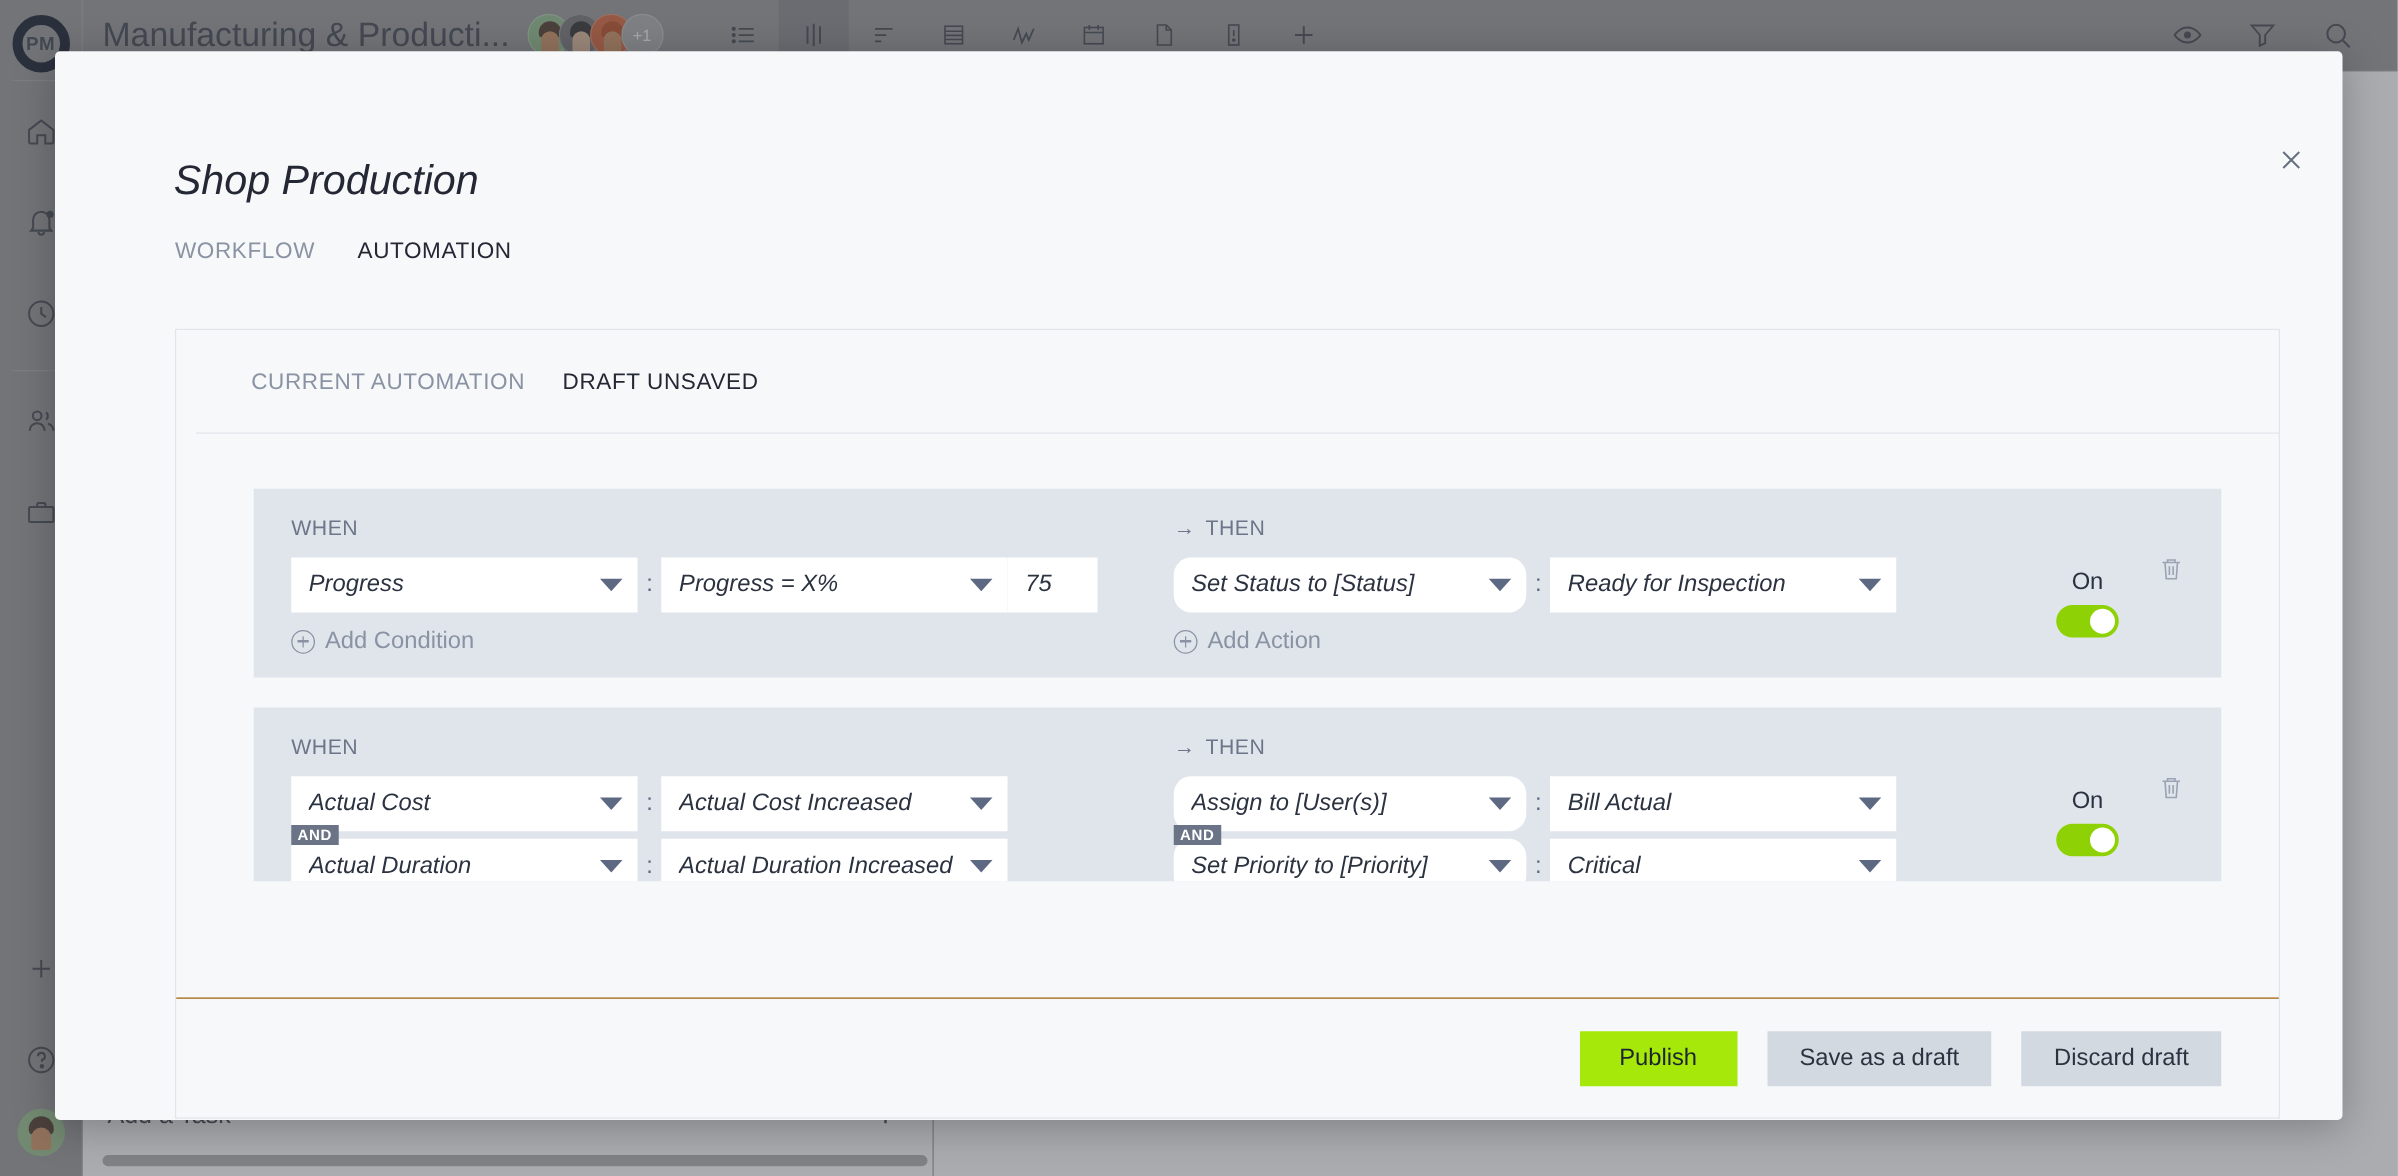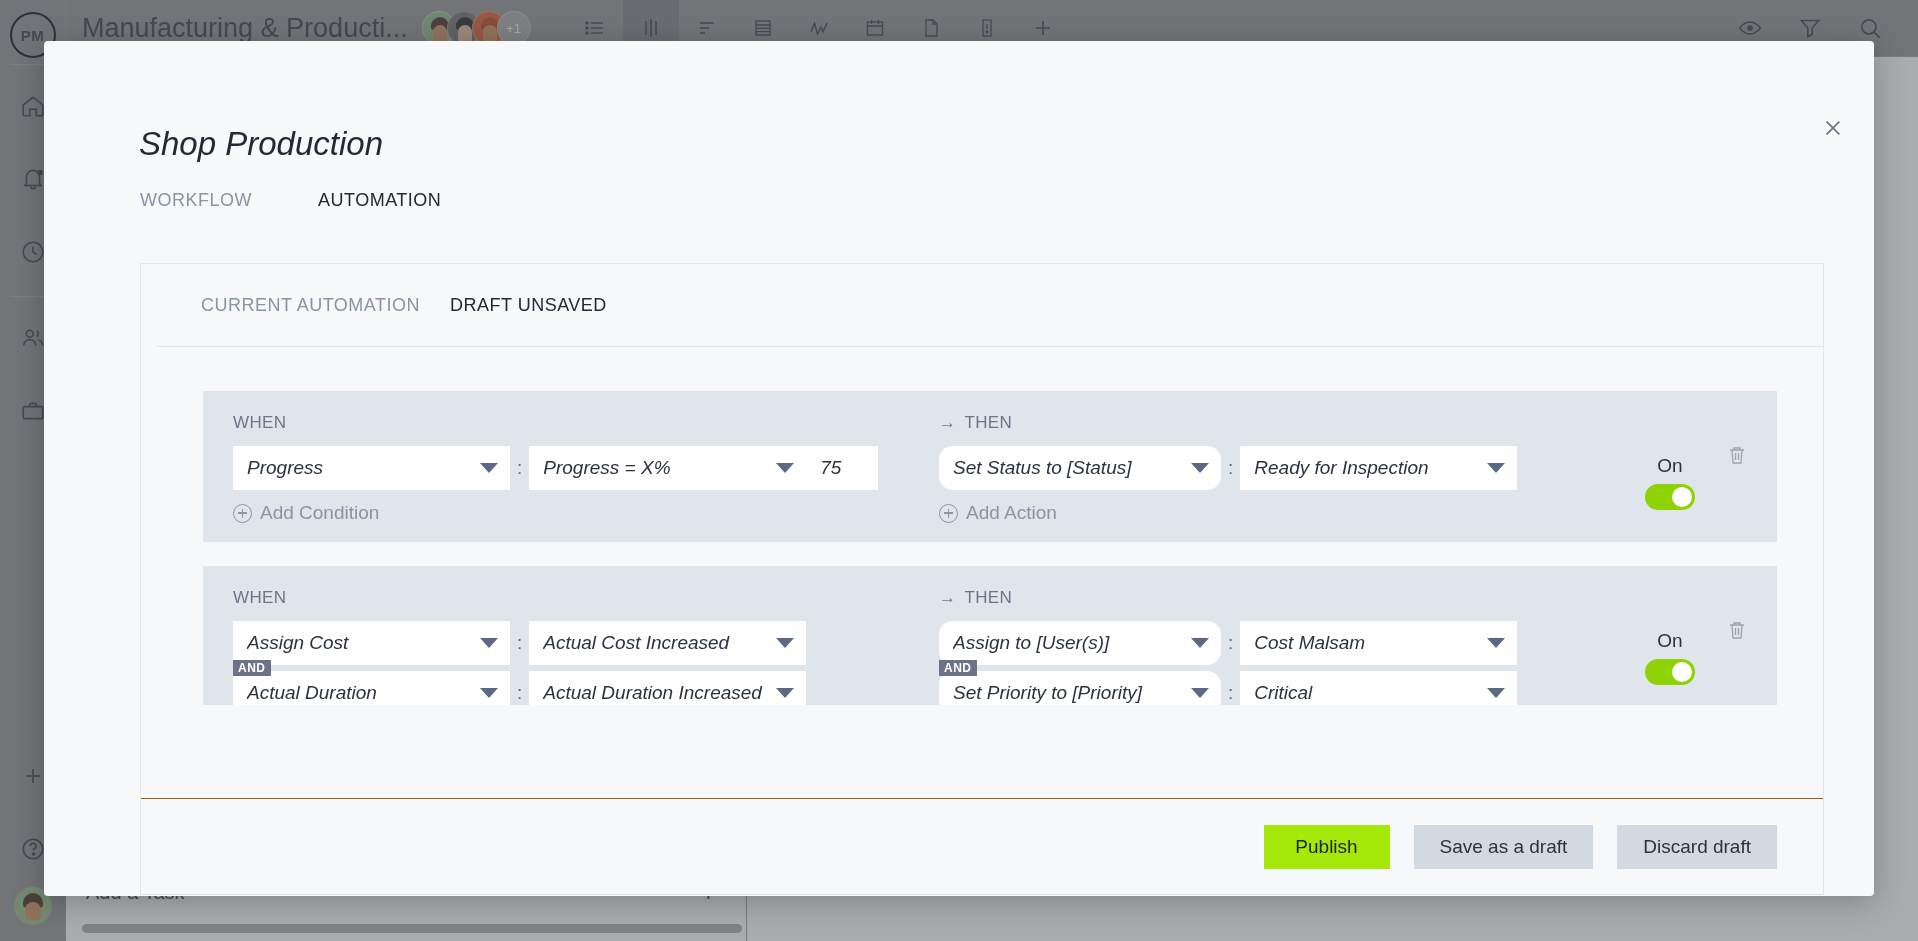--- a/index.html
+++ b/index.html
@@ -13,21 +13,21 @@
   
   #app-bg { position: absolute; inset: 0; background: #f7f8fa; }
 
   .bg-sidebar {
     position: absolute; left: 0; top: 0; width: 66px; height: 941px;
     background: #909296; border-right: 1px solid #9b9da1;
     display: flex; flex-direction: column; align-items: center;
   }
   .bg-logo {
     margin-top: 12px; width: 46px; height: 46px; border-radius: 50%;
-    border: 2px solid #0f172a; color: #3c4250;
+    border: 8px solid #0f172a; color: #3c4250;
     display: flex; align-items: center; justify-content: center;
     font-size: 15px; font-weight: bold; letter-spacing: .5px;
   }
   .sb-divider { width: 46px; height: 1px; background: #a3a5a9; margin: 6px 0; }
   .sb-icon {
     width: 66px; height: 73px;
     display: flex; align-items: center; justify-content: center;
     color: #3f4450;
   }
   .sb-spacer { flex: 1; }
@@ -109,21 +109,21 @@
     position: absolute; right: 26px; top: 72px; width: 30px; height: 30px;
     display: flex; align-items: center; justify-content: center;
     color: #67707f; cursor: pointer;
   }
   .modal-title {
     position: absolute; left: 95px; top: 84px;
     font-size: 33px; color: #232834; font-weight: 400; font-style: italic;
   }
   .modal-tabs { position: absolute; left: 96px; top: 149px; display: flex; gap: 34px; }
   .mtab { font-size: 18px; letter-spacing: .5px; color: #8a93a3; cursor: pointer; }
-  .mtab.active { color: #232834; margin-left: 32px; }
+  .mtab.active { color: #232834; }
 
   .panel {
     position: absolute; left: 96px; top: 222px; right: 50px;
     height: 632px; border: 1px solid #e2e5ea; background: #f7f8fa; padding-left: 16px;
   }
   .panel-head {
     height: 83px; border-bottom: 1px solid #e2e5ea;
     display: flex; align-items: center; padding-left: 44px; gap: 30px;
   }
   .ptab { font-size: 18px; letter-spacing: .5px; color: #8a93a3; cursor: pointer; }
@@ -478,21 +478,21 @@
           </div>
         </div>
       </div>
 
       <div class="rule clipped">
         <div class="col-when">
           <div class="sec-label">WHEN</div>
 
           <div class="line">
             <div class="sel w-field">
-              <span class="txt">Assign Cost</span>
+              <span class="txt">Actual Cost</span>
               <span class="caret"></span>
             </div>
             <span class="colon">:</span>
             <div class="sel w-op">
               <span class="txt">Actual Cost Increased</span>
               <span class="caret"></span>
             </div>
           </div>
 
           <div class="line">
@@ -515,21 +515,21 @@
             <span class="arrow">→</span><span>THEN</span>
           </div>
 
           <div class="line">
             <div class="sel w-act">
               <span class="txt">Assign to [User(s)]</span>
               <span class="caret"></span>
             </div>
             <span class="colon">:</span>
             <div class="sel w-val">
-              <span class="txt">Cost Malsam</span>
+              <span class="txt">Bill Actual</span>
               <span class="caret"></span>
             </div>
           </div>
 
           <div class="line">
             <span class="and-badge">AND</span>
             <div class="sel w-act">
               <span class="txt">Set Priority to [Priority]</span>
               <span class="caret"></span>
             </div>

